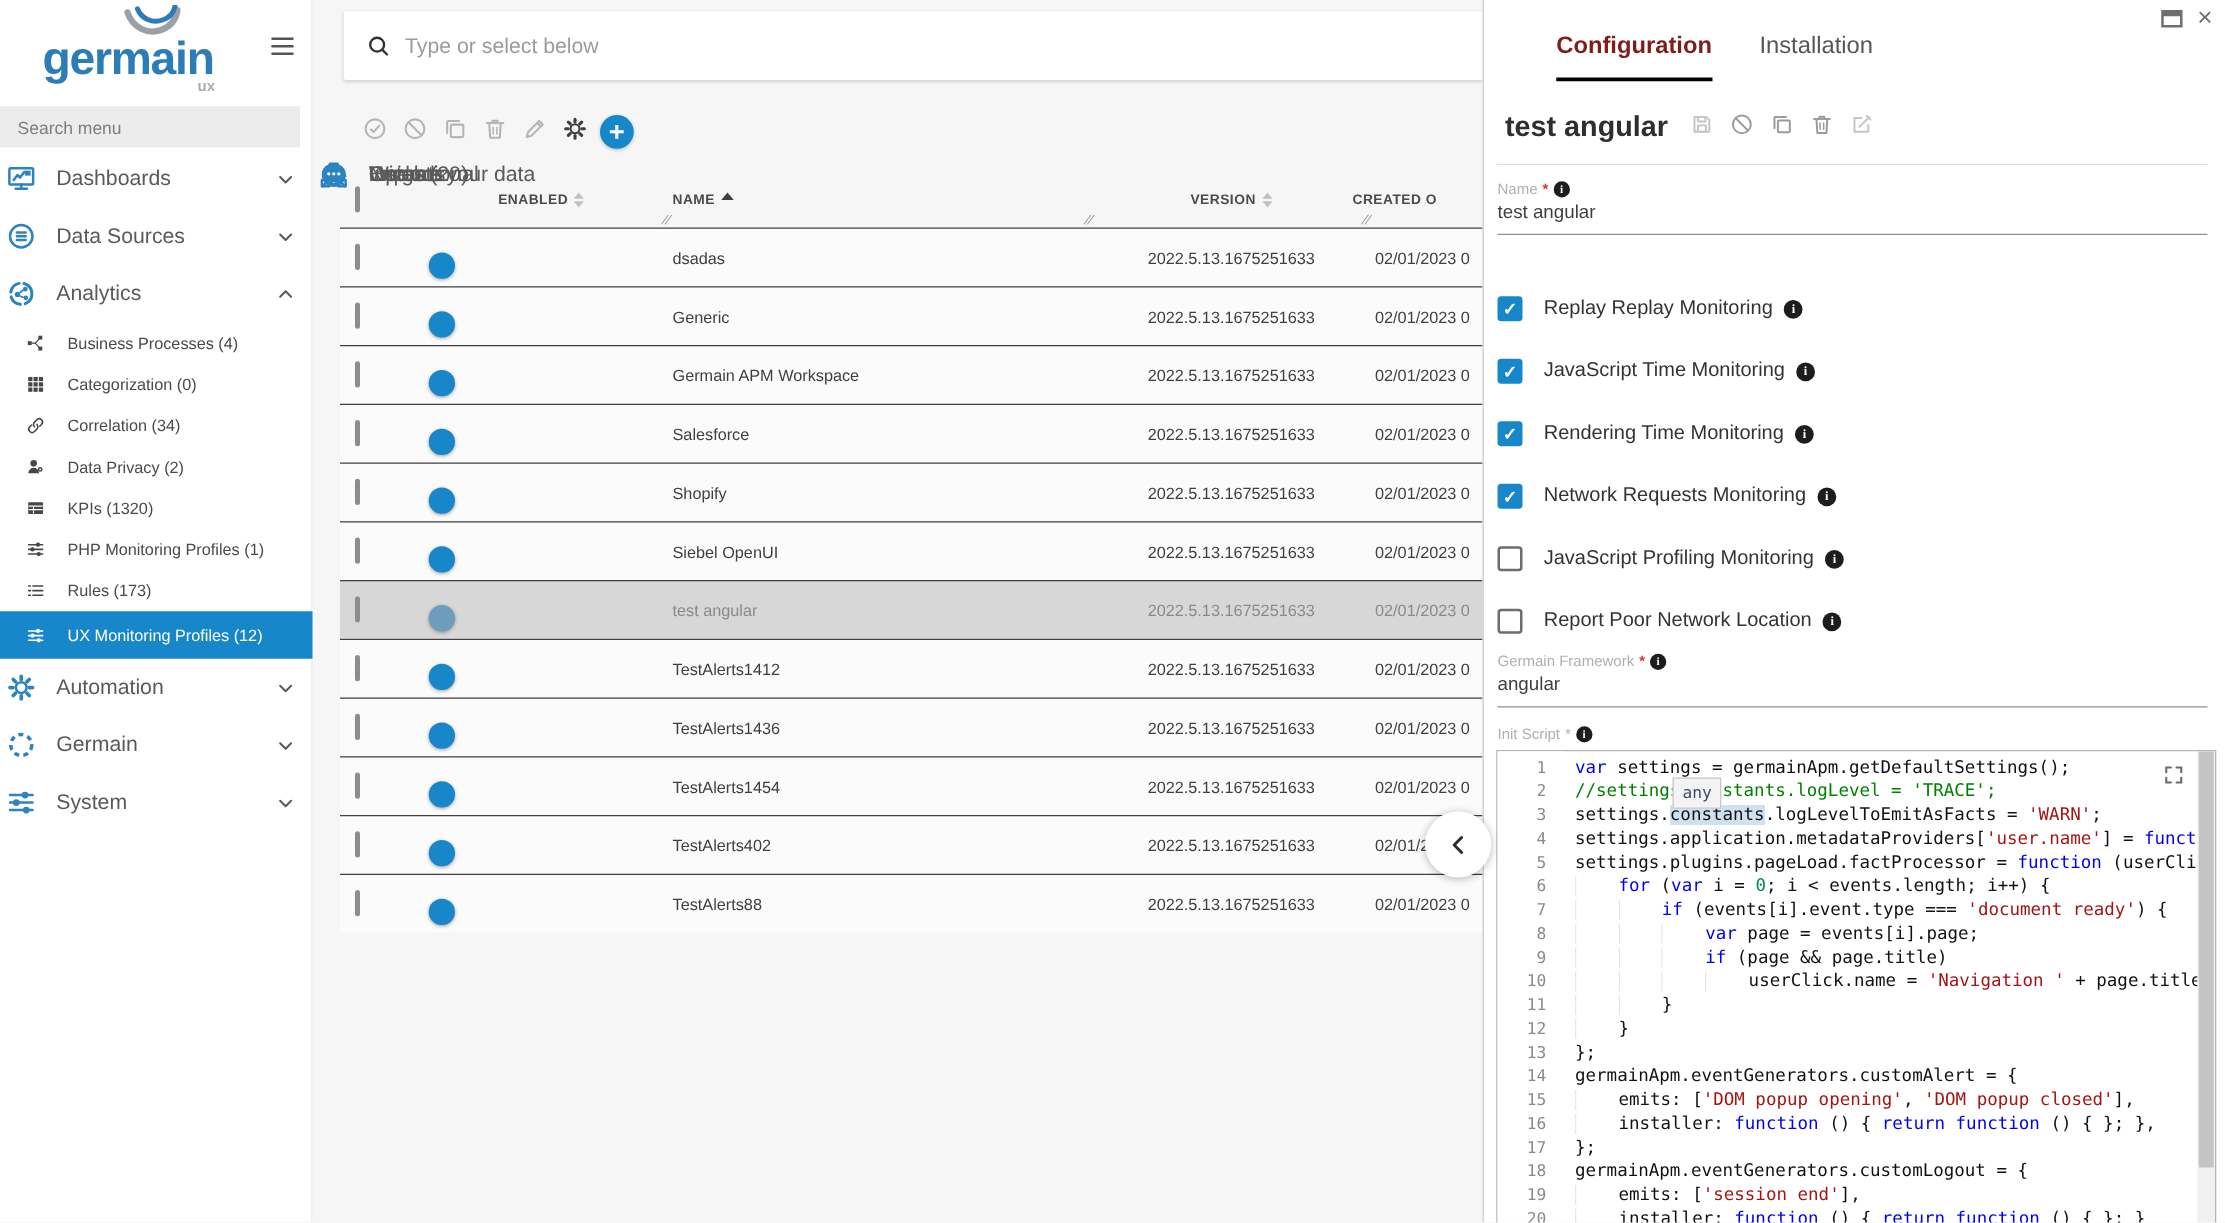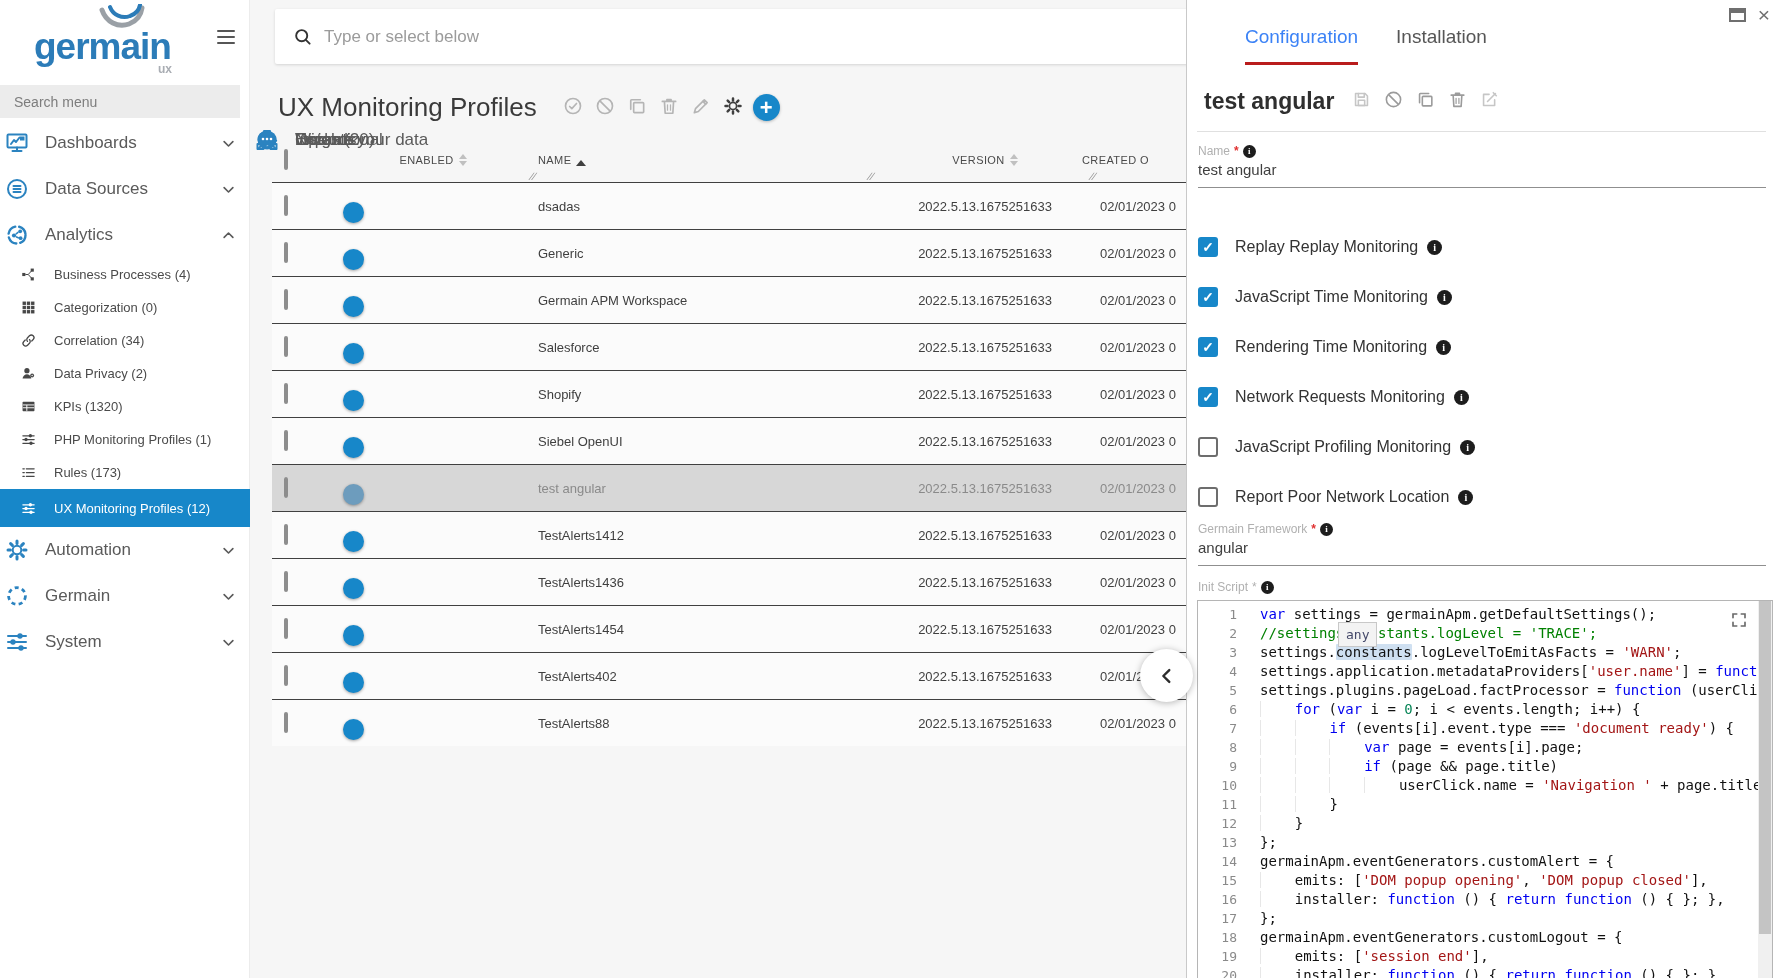--- a/index.html
+++ b/index.html
@@ -35,21 +35,21 @@
   .page-title{font-size:26px;color:#3a3a3a}
   .tool-ic{display:flex;align-items:center;color:#b5b5b5;cursor:pointer;margin-left:12px}
   .tool-ic.dark{color:#3f3f3f}
   .tool-ic.plusbtn{width:27px;height:27px;border-radius:50%;background:#1787c9;color:#fff;align-items:center;justify-content:center;font-size:22px;font-weight:bold;margin-left:10px;display:flex;box-shadow:0 1px 3px rgba(0,0,0,.25)}
   .grid{position:absolute;left:22px;top:138px;width:1240px}
   .trow{display:grid;grid-template-columns:56px 210px 350px 194px 430px;align-items:center}
   .trow.hdr{height:44px;position:relative}
   .trow.body{height:47px;border-top:1px solid #404040;background:#fbfbfb;cursor:pointer}
   .trow.body.sel{background:#d7d7d7}
   .trow.body.sel .cell{color:#8a8a8a}
-  .hcell{font-size:11px;font-weight:normal;color:#4a4a4a;letter-spacing:.4px;display:flex;align-items:flex-end;gap:5px}
+  .hcell{font-size:11px;font-weight:bold;color:#4a4a4a;letter-spacing:.4px;display:flex;align-items:flex-start;gap:5px}
   .hcell.c{justify-content:center}
   .cell{font-size:13px;color:#3f3f3f}
   .cell.c{text-align:center}
   .chk{width:17px;height:17px;border:2px solid #8d8d8d;border-radius:2px;background:#fdfdfd;margin-left:12px;cursor:pointer}
   .sorts{display:inline-flex;flex-direction:column;gap:2px}
   .car{width:0;height:0;border-left:4px solid transparent;border-right:4px solid transparent}
   .car.up{border-bottom:5px solid #c0c0c0}
   .car.dn{border-top:5px solid #c0c0c0}
   .car.asc{border-left:5px solid transparent;border-right:5px solid transparent;border-bottom:6px solid #3f3f3f}
   .rz{position:absolute;bottom:0;font-size:10px;font-style:italic;color:#8f8f8f;transform:skewX(-15deg);cursor:col-resize}
@@ -60,21 +60,21 @@
   
   .collapse-btn{position:absolute;left:1140px;top:649px;width:53px;height:53px;border-radius:50%;background:#fff;z-index:12;box-shadow:0 1px 7px rgba(0,0,0,.28);display:flex;align-items:center;justify-content:center;color:#2d2d2d;cursor:pointer}
 
   
   .panel{position:absolute;left:1186px;top:0;width:594px;height:978px;background:#fff;border-left:1px solid #c9c9c9;z-index:10}
   .win-ctrls{position:absolute;right:10px;top:8px;display:flex;gap:12px;align-items:center;color:#6f6f6f}
   .win-max{width:17px;height:14px;border:2px solid #6f6f6f;border-top:5px solid #6f6f6f;cursor:pointer}
   .win-close{font-size:21px;line-height:14px;cursor:pointer}
   .tabs{position:absolute;left:58px;top:26px;display:flex;gap:38px}
   .tab{font-size:19px;color:#565656;cursor:pointer;padding-bottom:14px}
-  .tab.active{color:#3b82f6;font-weight:normal;border-bottom:3px solid #b91c1c}
+  .tab.active{color:#7f1d1d;font-weight:bold;border-bottom:3px solid #000000}
   .rec-head{position:absolute;left:17px;top:88px;display:flex;align-items:center}
   .rec-title{font-size:23px;font-weight:bold;color:#2f2f2f;margin-right:18px}
   .p-ic{display:flex;color:#9b9b9b;margin-right:13px;cursor:pointer}
   .p-ic.lt{color:#c6c6c6}
   .p-div{position:absolute;left:10px;right:14px;top:131px;border-top:1px solid #e0e0e0}
   .fld{position:absolute;left:11px;right:14px}
   .fld .lb{font-size:12px;color:#b0b0b0;display:flex;align-items:center;gap:4px}
   .fld .req{color:#e03131;font-weight:bold}
   .fld .val{font-size:15px;color:#3f3f3f;padding:3px 0 9px 0;border-bottom:1px solid #8f8f8f;cursor:text}
   .info{display:inline-flex;width:13px;height:13px;min-width:13px;border-radius:50%;background:#1d1d1d;color:#fff;font-size:9px;font-weight:bold;align-items:center;justify-content:center;font-family:"Liberation Serif",serif}
@@ -379,21 +379,20 @@
   <div class="searchbar">
     <span class="mag">
         <svg width="19" height="19" viewBox="0 0 24 24" fill="none" stroke="currentColor" stroke-width="2.4" stroke-linecap="round">
           <circle cx="11" cy="11" r="7"></circle>
           <path d="M16.5 16.5L21 21"></path>
         </svg>
       </span>
     <span class="ph">Type or select below</span>
   </div>
   <div class="page-head">
-    <span class="page-title">UX Monitoring Profiles</span>
     <span id="main-toolbar" style="display:flex;align-items:center">
         <span class="tool-ic">
           <span><svg width="20" height="20" viewBox="0 0 24 24">
               <g fill="none" stroke="currentColor" stroke-width="2" stroke-linecap="round" stroke-linejoin="round">
                 <circle cx="12" cy="12" r="9"></circle>
                 <path d="M8 12.6l2.6 2.6 5.6-6.2"></path>
               </g>
             </svg></span>
         </span>
         <span class="tool-ic">

